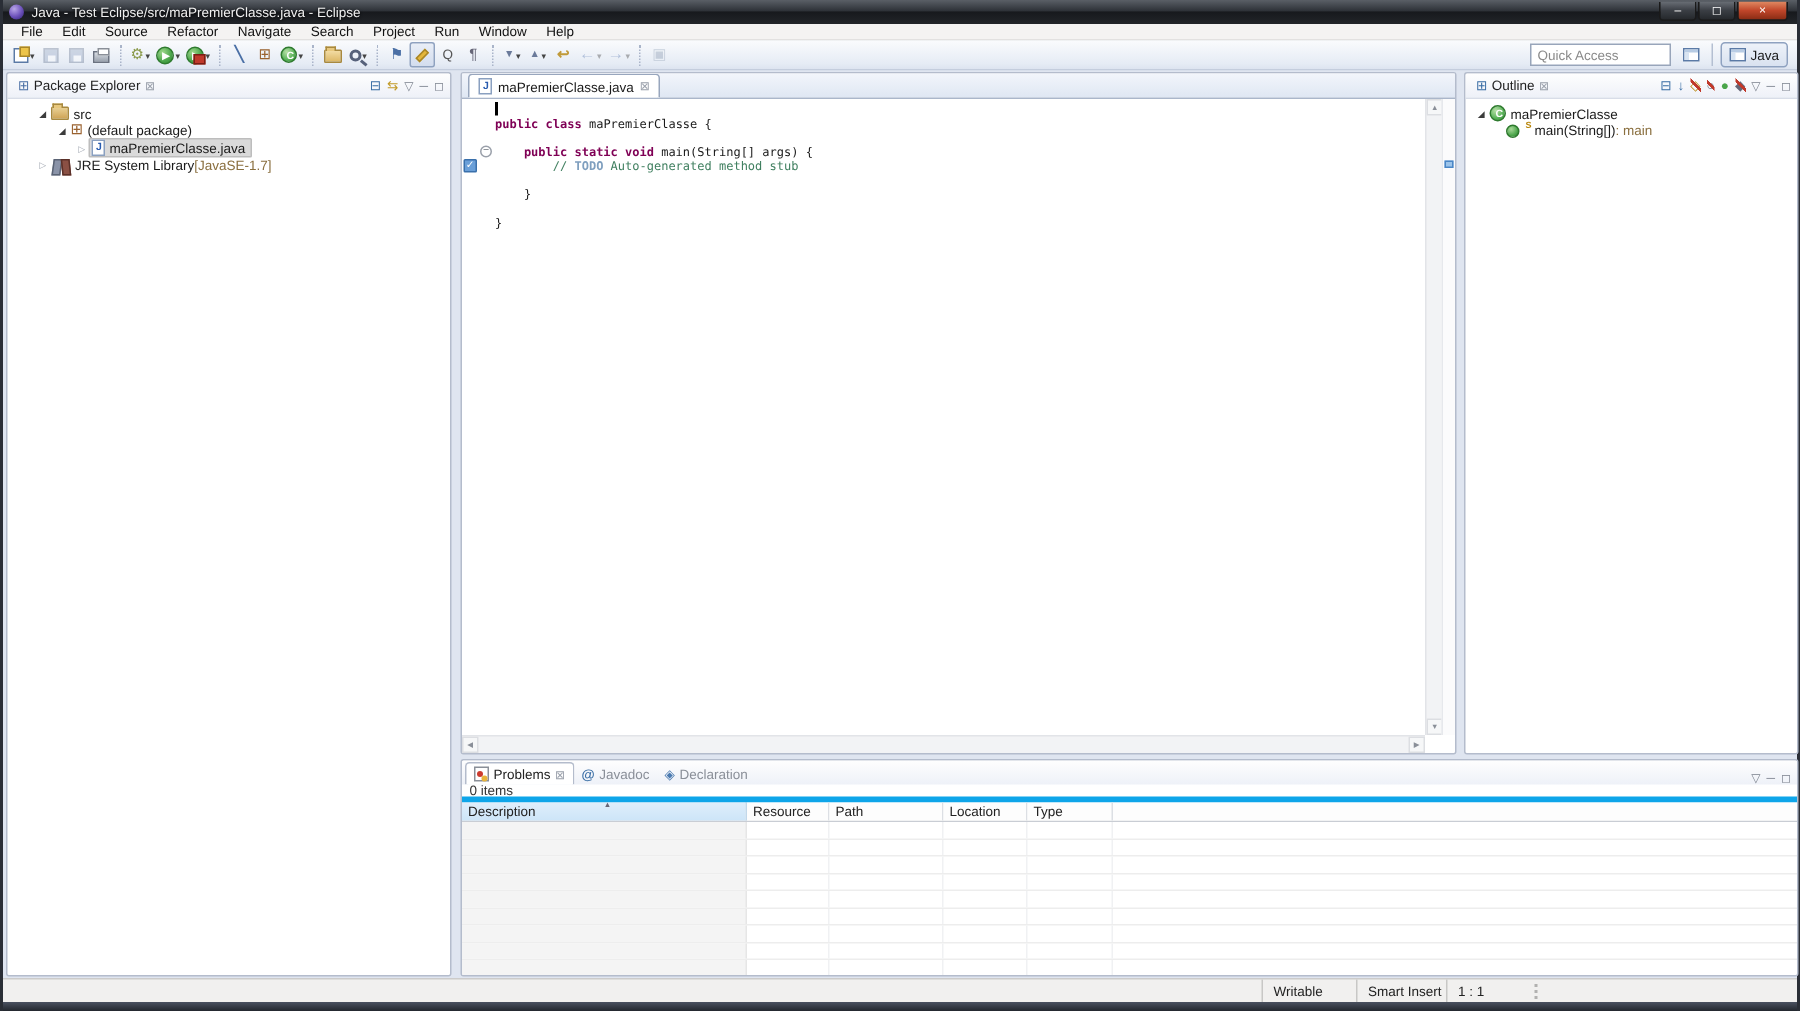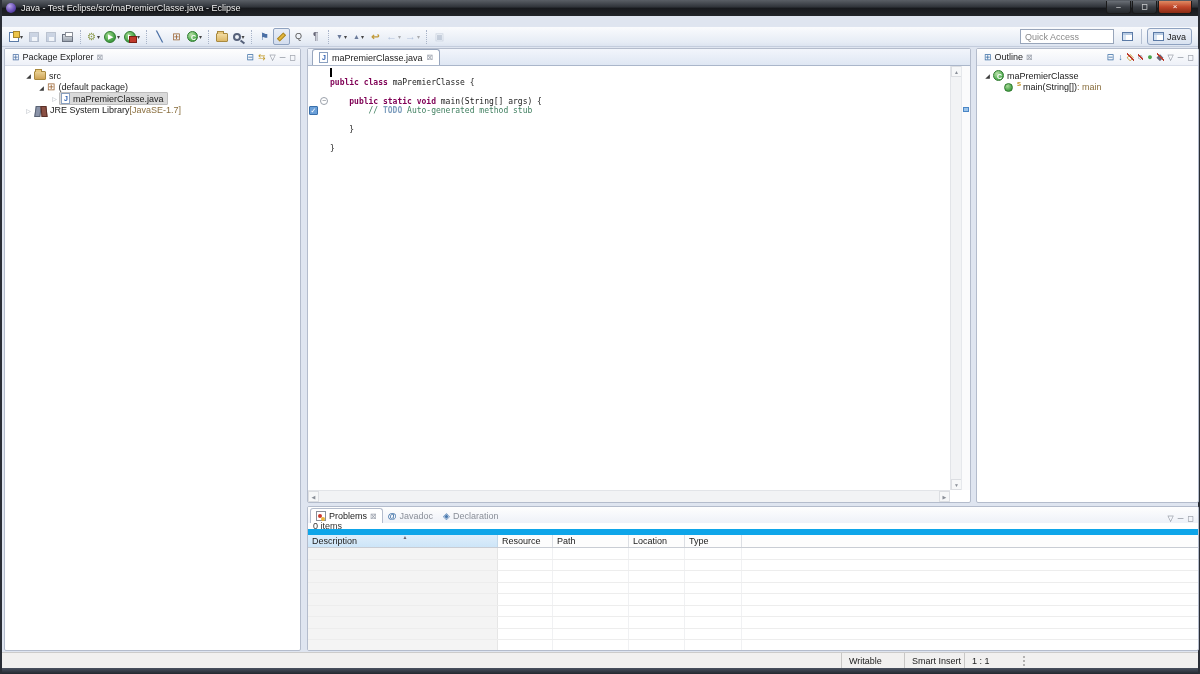--- a/index.html
+++ b/index.html
@@ -116,21 +116,21 @@
   .hscroll { position:absolute; left:0; right:20px; bottom:0; height:12px; background:#f2f3f5; border-top:1px solid #e2e4e8; display:flex; align-items:center; justify-content:space-between; }
   .sarrow { width:11px; height:11px; background:#f6f7f8; border:1px solid #dcdee2; color:#8a8f98; font-size:5px; display:flex; align-items:center; justify-content:center; }
   .overview { position:absolute; right:0; top:17px; bottom:12px; width:9px; background:#fbfbfc; border-left:1px solid #e6e8ec; }
   .ov-marker { position:absolute; right:1px; top:41px; width:6px; height:5px; background:#9cc4ea; border:1px solid #4a86c6; }
 
   
   .problems { left:305px; top:459px; width:892px; height:145px; }
   .ptabs { height:16px; background:linear-gradient(#fefefe,#eef1f8); display:flex; align-items:flex-end; padding-left:2px; }
   .ptab2 { height:15px; display:flex; align-items:center; gap:3px; padding:0 5px; color:#8a8f98; }
   .ptab2.active { background:#fff; border:1px solid #b4bccc; border-bottom:none; border-radius:3px 3px 0 0; color:#222; }
-  .items-line { height:12px; display:flex; align-items:center; padding-left:5px; border-bottom:6px solid #0ea5e9; color:#333; }
+  .items-line { height:12px; display:flex; align-items:center; padding-left:5px; border-bottom:4px solid #0ea5e9; color:#333; }
   .tblhead { height:13px; display:flex; border-bottom:1px solid #c9cdd4; }
   .th { border-right:1px solid #dcdfe4; display:flex; align-items:center; padding-left:4px; color:#222; background:#fdfdfd; position:relative; }
   .th.sorted { background:linear-gradient(#dfeefb,#cde5f8); border-right:1px solid #c2d8ea; }
   .sort-ind { position:absolute; top:-1px; left:50%; font-size:5px; color:#667; }
   .tbody .row { height:11.5px; display:flex; border-bottom:1px solid #ededed; }
   .td { border-right:1px solid #f0f1f3; height:100%; }
   .td.first { background:#f4f4f4; border-right:1px solid #e6e6e6; }
   .icon-problems { width:10px; height:10px; background:#fff; border:1px solid #8a8f98; position:relative; }
   .icon-problems::before { content:""; position:absolute; left:1px; top:2px; width:4px; height:4px; border-radius:50%; background:#cc3b2e; }
   .icon-problems::after { content:""; position:absolute; left:4px; top:5px; width:4px; height:4px; border-radius:50%; background:#e8b43a; }
@@ -152,20 +152,32 @@
   <div class="titlebar">
     <span class="app-icon"></span>
     <span class="title-text">Java - Test Eclipse/src/maPremierClasse.java - Eclipse</span>
     <div class="winbtns">
       <div class="winbtn">–</div>
       <div class="winbtn">◻</div>
       <div class="winbtn close">×</div>
     </div>
   </div>
 
+  <div class="menubar">
+    <span class="menu-item">File</span>
+    <span class="menu-item">Edit</span>
+    <span class="menu-item">Source</span>
+    <span class="menu-item">Refactor</span>
+    <span class="menu-item">Navigate</span>
+    <span class="menu-item">Search</span>
+    <span class="menu-item">Project</span>
+    <span class="menu-item">Run</span>
+    <span class="menu-item">Window</span>
+    <span class="menu-item">Help</span>
+  </div>
 
   <div class="toolbar">
     <div class="tgroup">
       <div class="tbtn">
           <span class="icon-new"></span>
           <span class="drop">▾</span>
         </div>
       <div class="tbtn disabled">
           <span class="icon-floppy"></span>
         </div>

